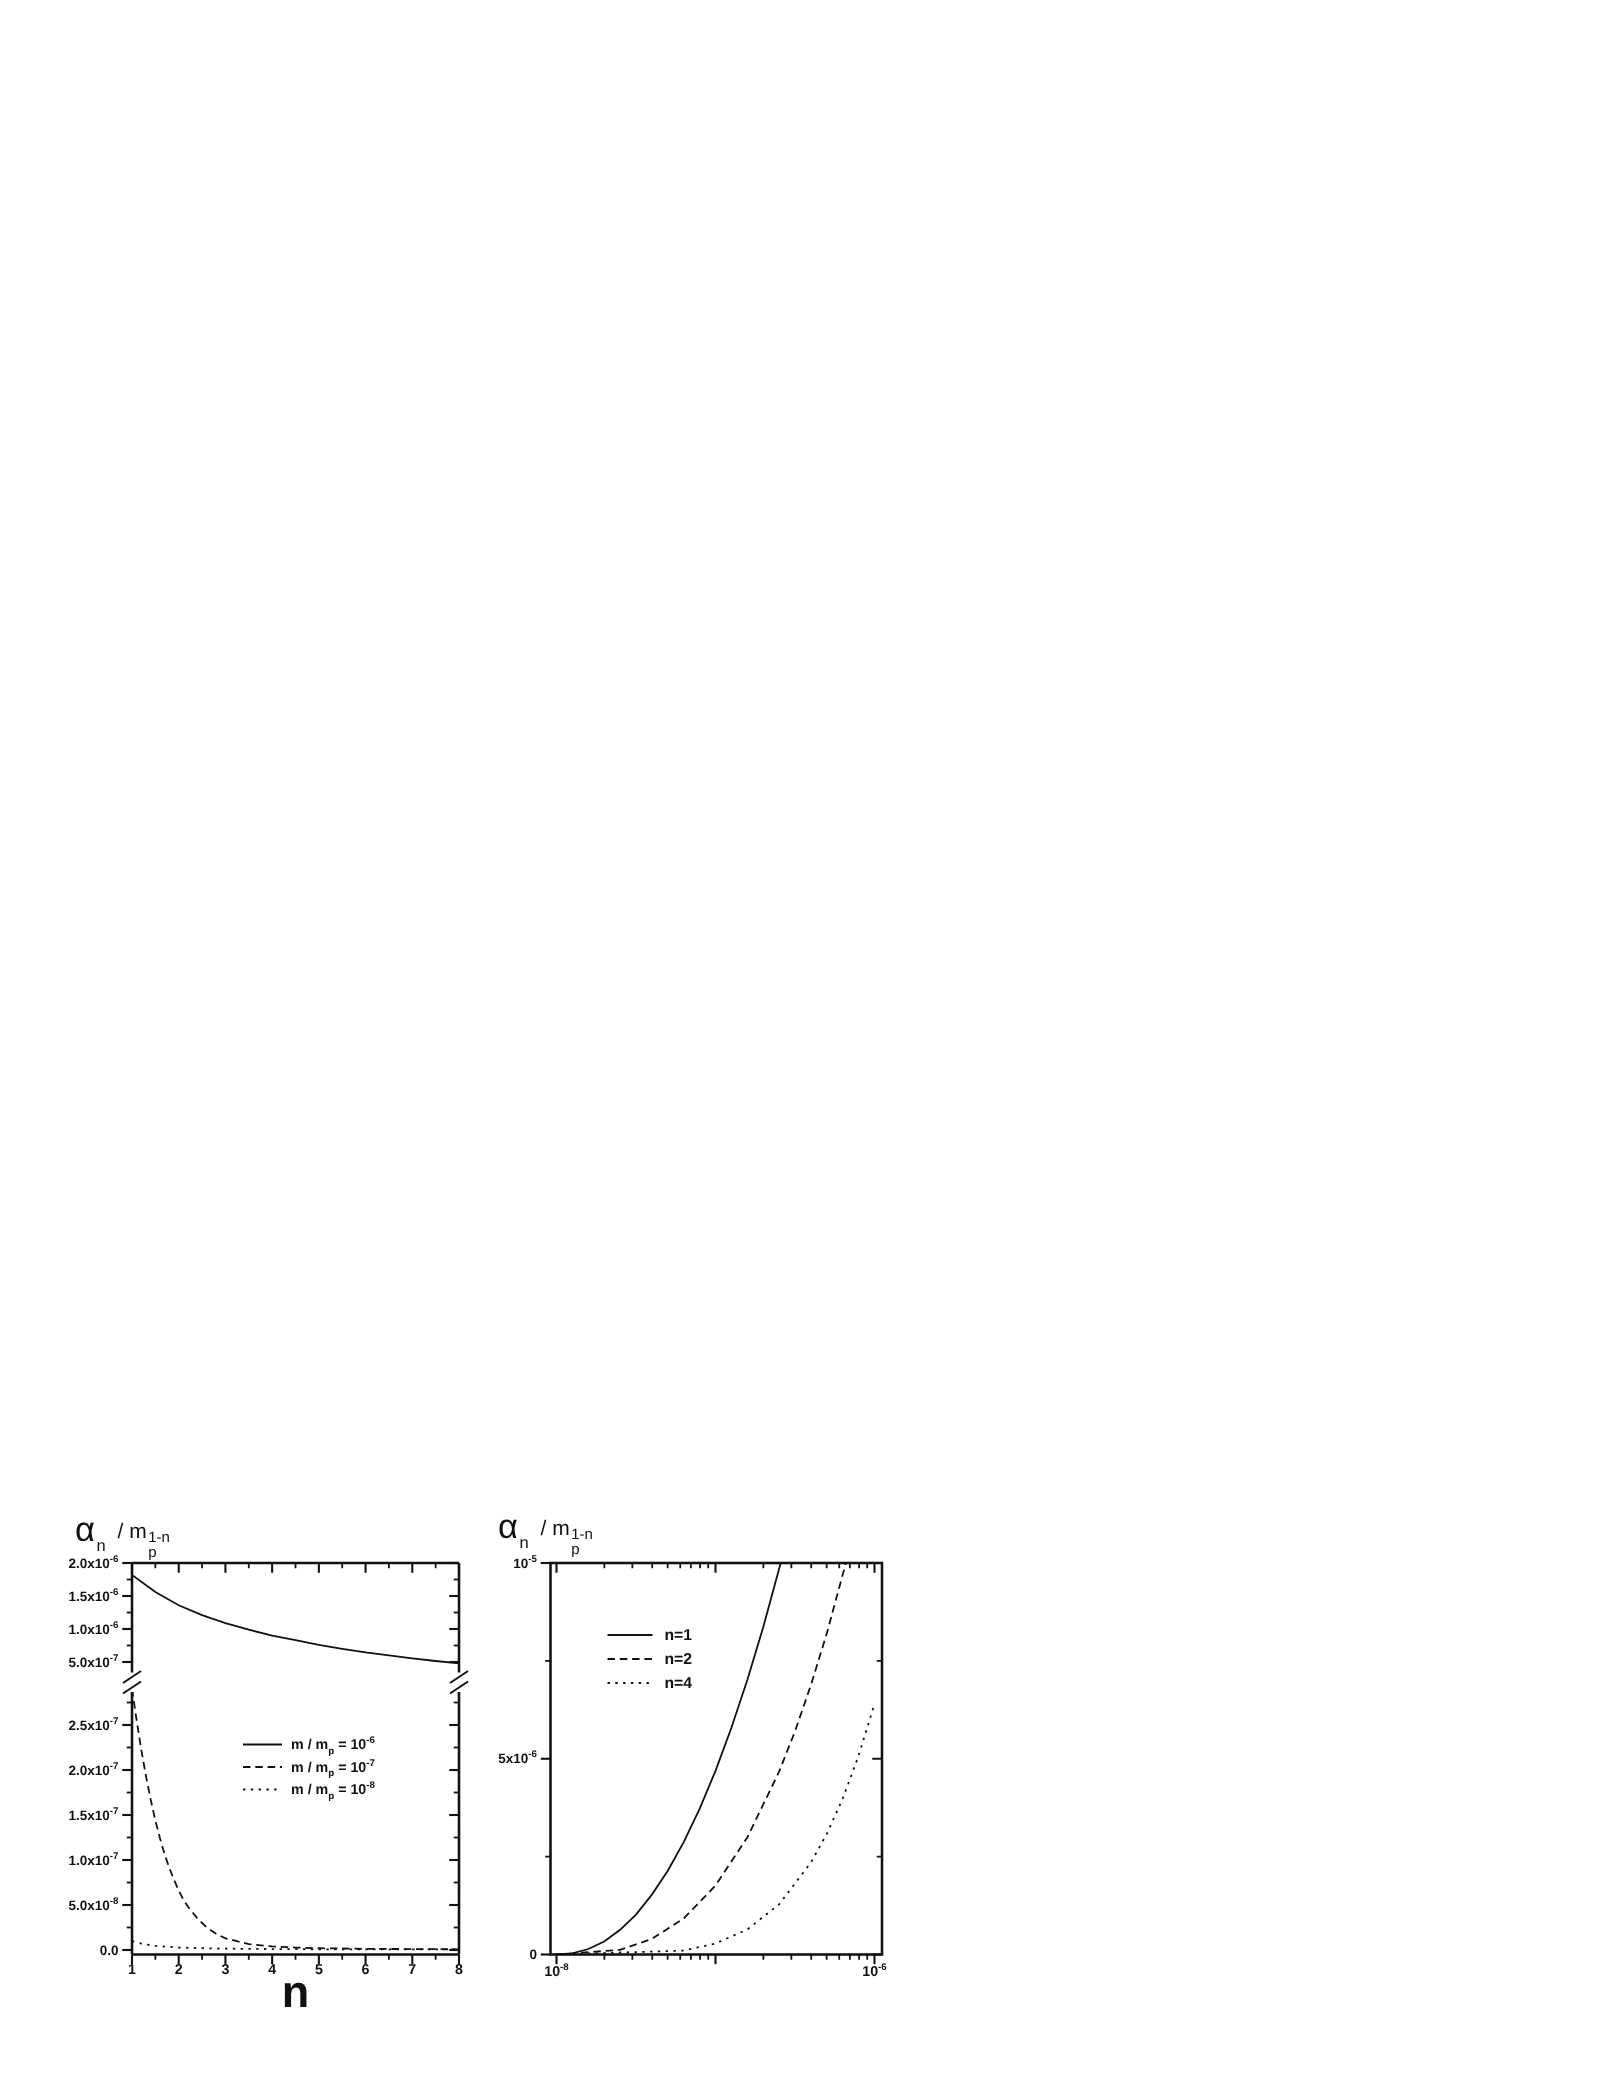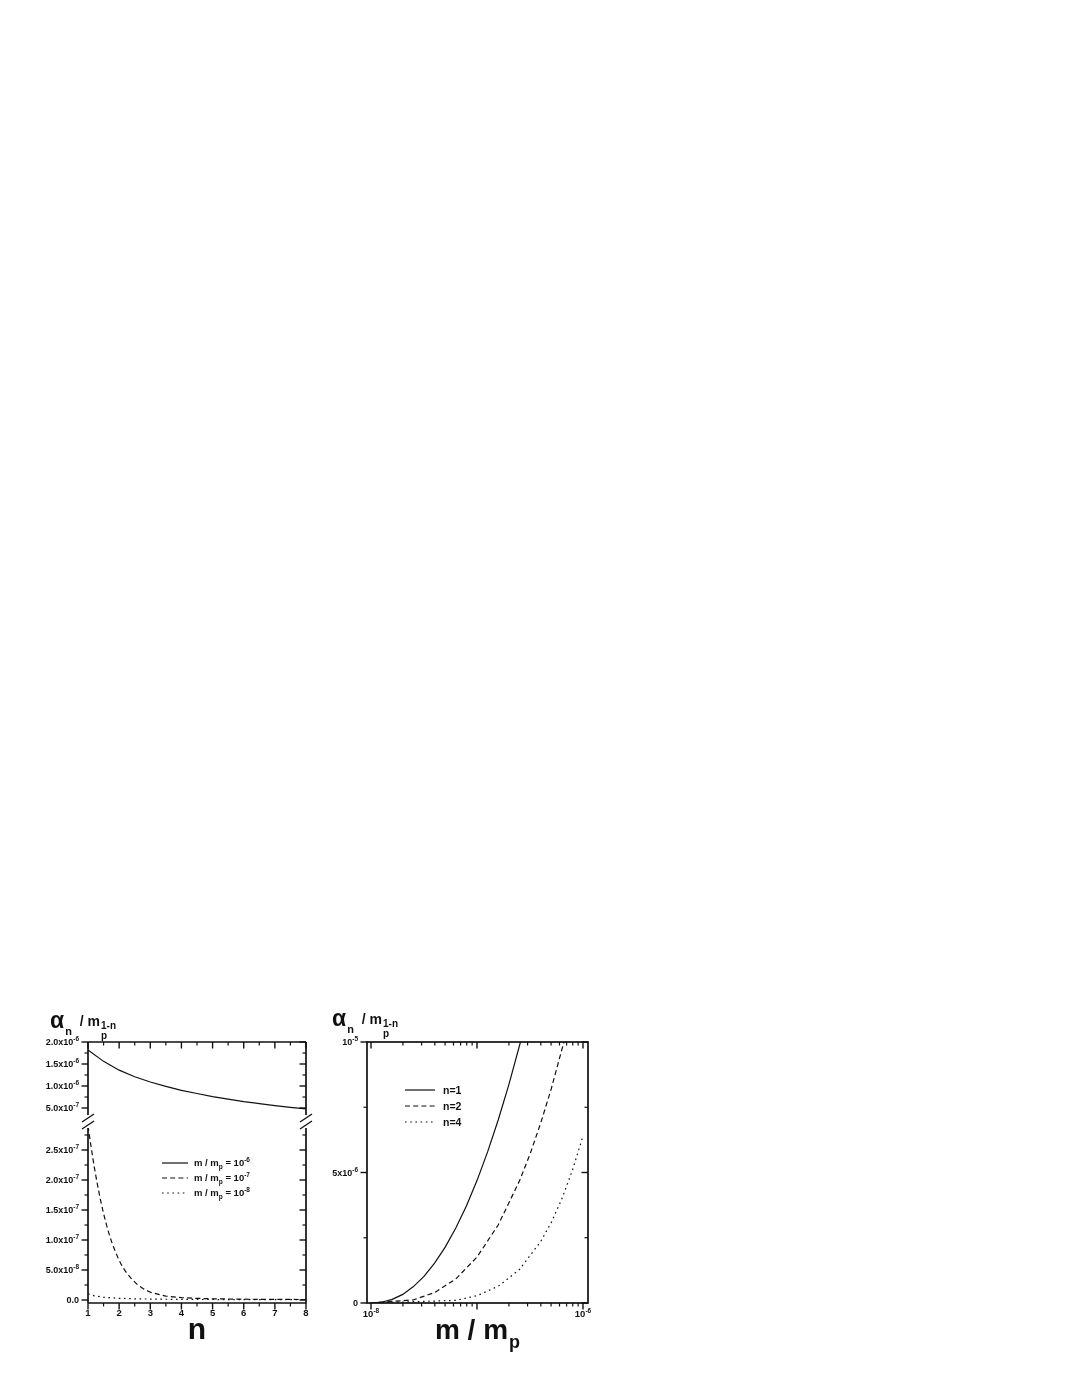--- a/index.html
+++ b/index.html
@@ -2,21 +2,21 @@
 <html><head>
 <meta charset="utf-8">
 <style>
   html,body{margin:0;padding:0;}
   body{
     width:1080px;height:1397px;position:relative;background:#ffffff;
     font-family:"Liberation Sans",sans-serif;color:#111;overflow:hidden;
   }
   .page{position:absolute;left:0;top:0;width:1080px;height:1397px;background:#ffffff;}
   .fig-svg{position:absolute;}
-  .ax-title{position:absolute;font-weight:bold;color:#111;white-space:nowrap;line-height:1;}
+  .ax-title{position:absolute;font-weight:normal;color:#111;white-space:nowrap;line-height:1;}
   .ax-title .sym{font-size:23px;}
   .ax-title .ssub{font-size:11px;position:relative;top:7px;margin-left:1px;margin-right:2px;}
   .ax-title .mid{font-size:14px;position:relative;top:-2px;margin-left:2px;}
   .ax-title .stack{display:inline-flex;flex-direction:column;line-height:1;font-size:10px;
     margin-left:1px;transform:translateY(1px);text-align:left;margin-top:19px;}
   .ax-title .stack .sup{display:block;font-size:10px;}
   .ax-title .stack .sub{display:block;font-size:10px;}
   .big-xlabel{position:absolute;font-weight:bold;color:#111;font-size:30px;line-height:1;white-space:nowrap;}
   .big-xlabel .xsub{font-size:18px;position:relative;top:9px;margin-left:1px;}
   .center218{width:218px;text-align:center;}
@@ -243,15 +243,14 @@
         <text x="118" y="108.5" font-size="10.5" font-weight="bold" fill="#111111"><tspan>n=1</tspan></text>
         <line x1="80" y1="121" x2="110" y2="121" stroke="#111111" stroke-width="1.2" stroke-dasharray="5,3.2"></line>
         <text x="118" y="124.5" font-size="10.5" font-weight="bold" fill="#111111"><tspan>n=2</tspan></text>
         <line x1="80" y1="137" x2="110" y2="137" stroke="#111111" stroke-width="1.2" stroke-dasharray="1.6,3.6"></line>
         <text x="118" y="140.5" font-size="10.5" font-weight="bold" fill="#111111"><tspan>n=4</tspan></text>
       </g>
     </svg>
 
   <div class="big-xlabel center218" style="left:88px;top:1314px;">n</div>
 
-  <div class="big-xlabel center221" style="left:367px;top:1316px;font-size:28px;"><span>m / m</span><span class="xsub">p</span></div>
 
 </div>
 
 </body></html>

